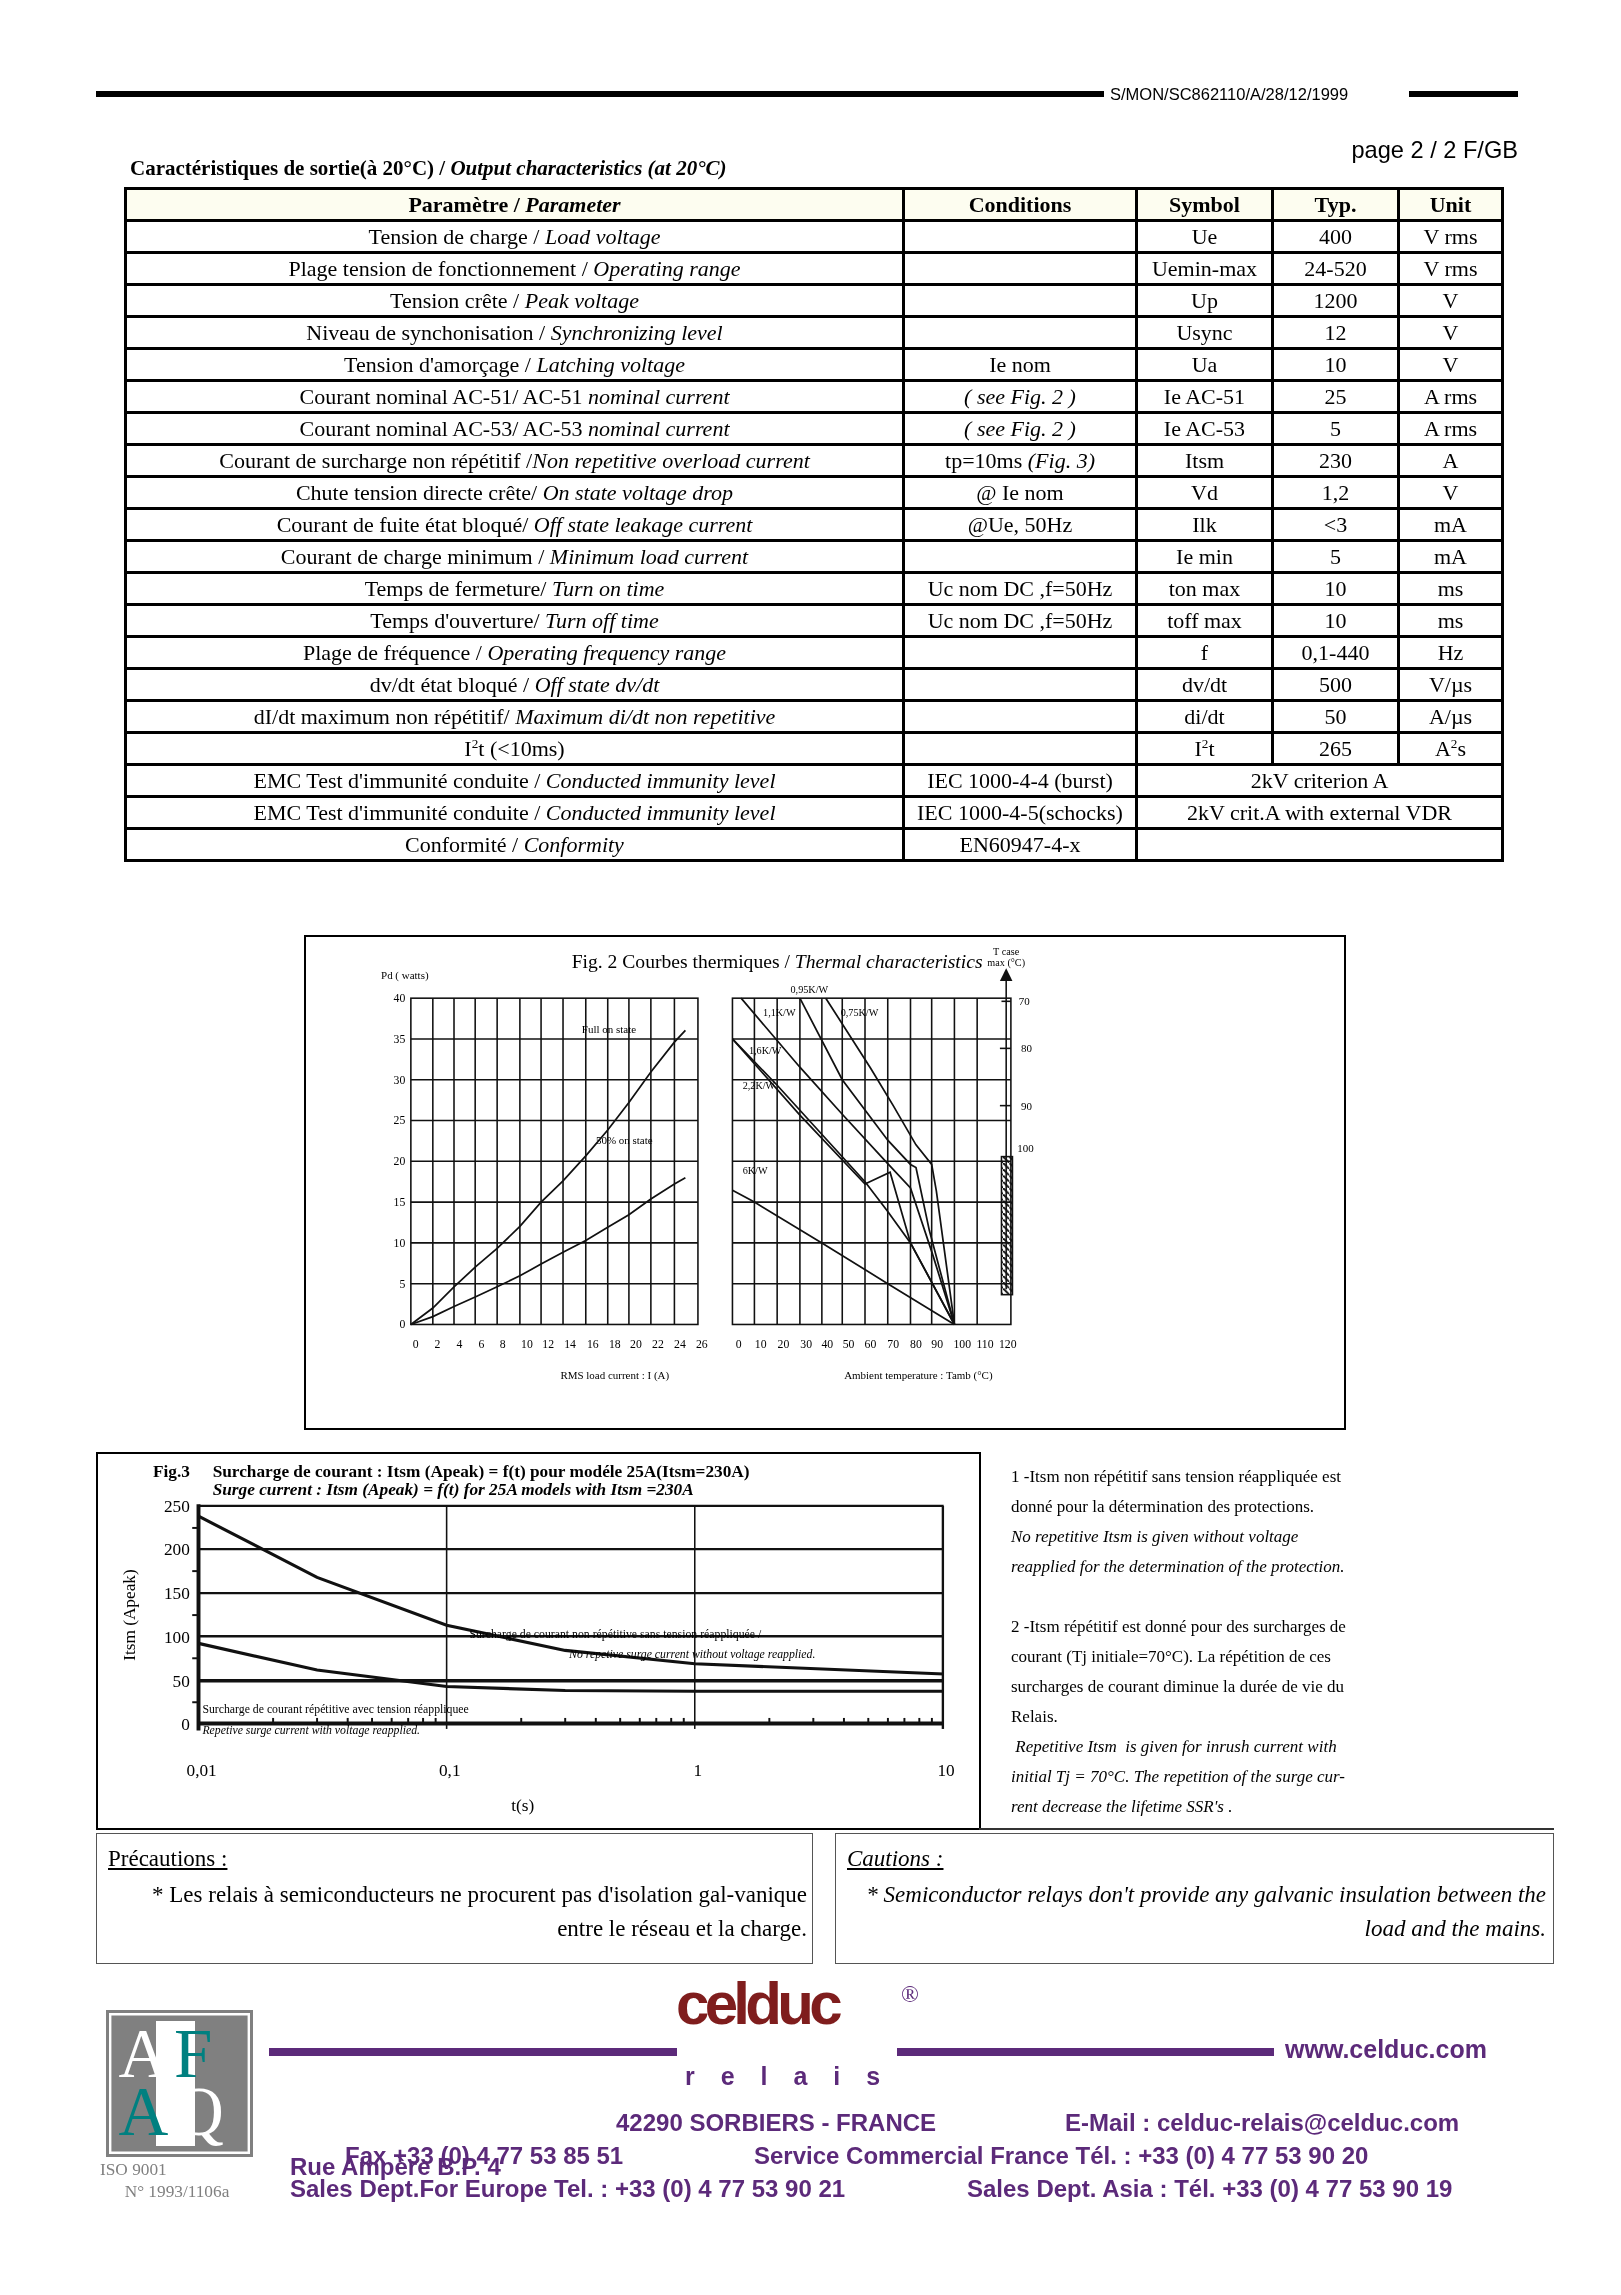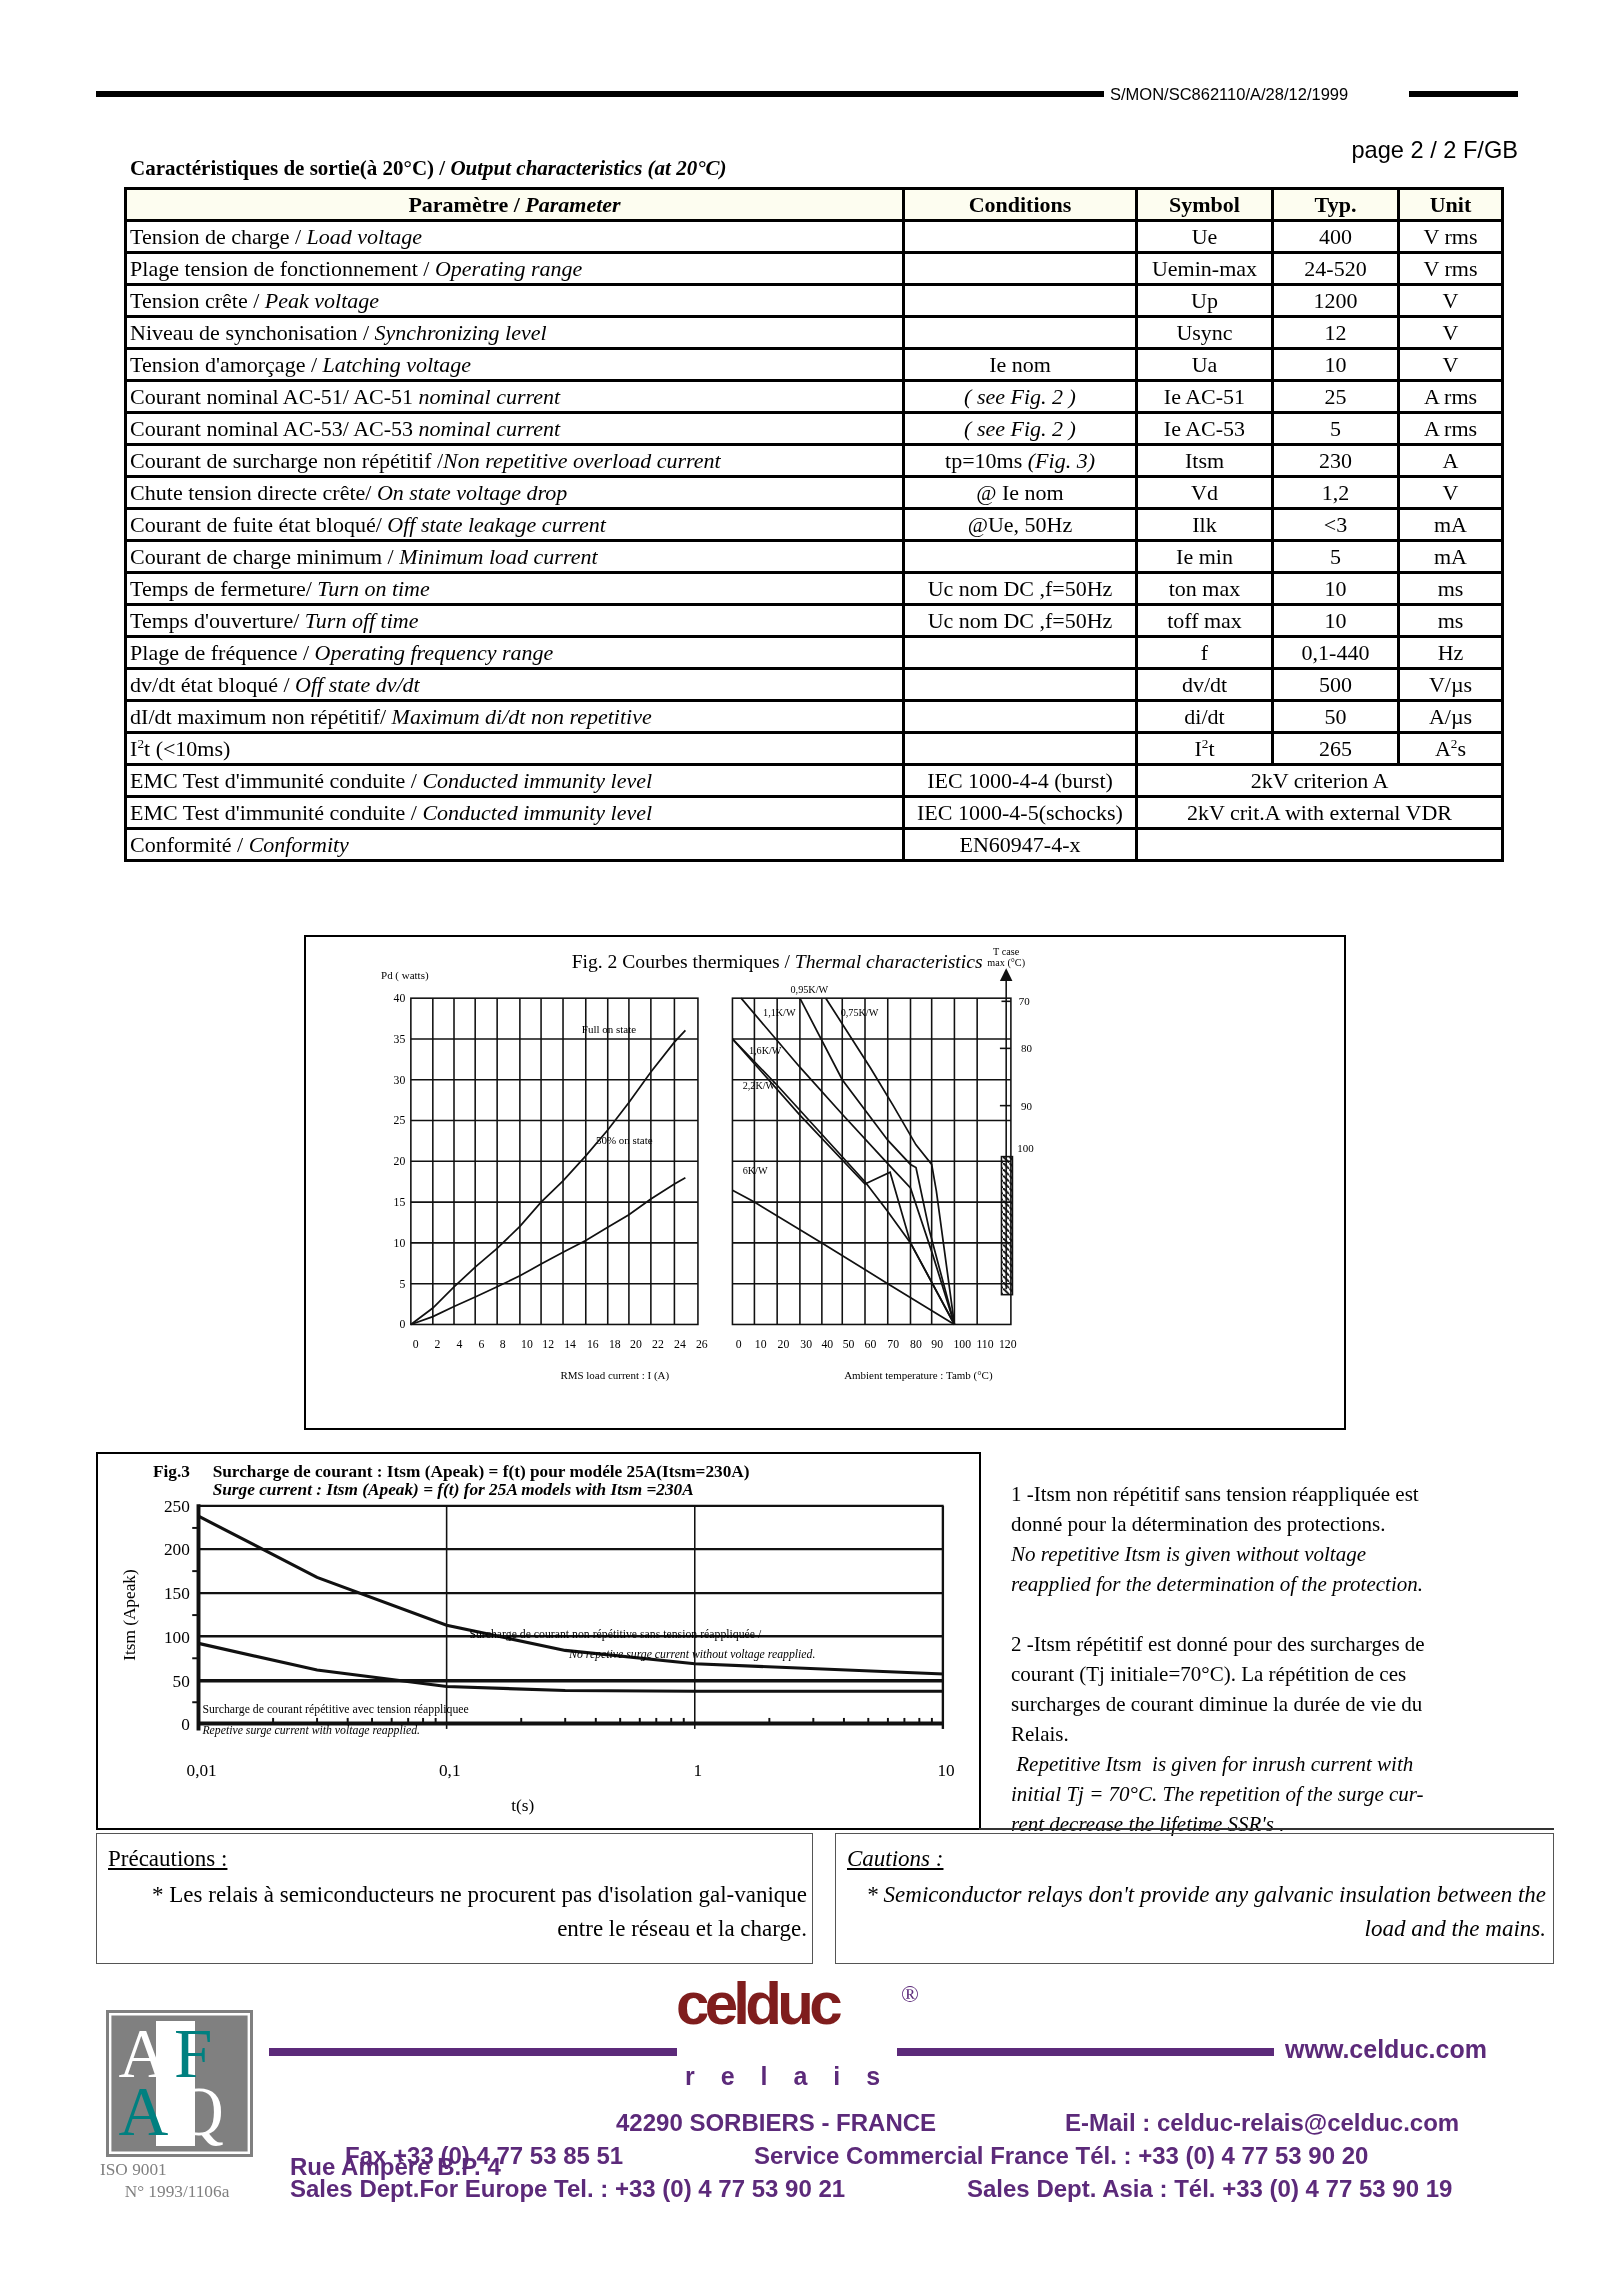--- a/index.html
+++ b/index.html
@@ -7,25 +7,25 @@
   .abs { position:absolute; }
   .hbar { background:#000; height:6.3px; }
   .docref { font-family:"Liberation Sans", sans-serif; font-size:16.5px; white-space:nowrap; }
   .pagelbl { font-family:"Liberation Sans", sans-serif; font-size:23.6px; white-space:nowrap; }
   .sectitle { font-size:21px; font-weight:bold; white-space:nowrap; }
   .sectitle i { font-weight:bold; }
   table.spec { position:absolute; left:124px; top:187px; width:1377px; border-collapse:collapse; table-layout:fixed; font-size:22px; }
   table.spec td, table.spec th { border:3.1px solid #000; height:29px; padding:0 3.1px; white-space:nowrap; overflow:hidden; }
   table.spec th { background:#fdfdf0; font-weight:bold; text-align:center; }
   table.spec td.c { text-align:center; }
-  table.spec td.p { text-align:left; }
+  table.spec td.p { text-align:center; }
   .it { font-style:italic; }
   sup { font-size:60%; line-height:0; }
   .figbox { border:2.4px solid #000; background:#fff; }
-  .note { font-size:21px; line-height:30px; white-space:nowrap;margin-top:17px; }
+  .note { font-size:17px; line-height:30px; white-space:nowrap; }
   .pbox { border:1.6px solid #555;text-align:right; }
   .ptitle { font-size:23px; text-decoration:underline; white-space:nowrap; }
   .ptext { font-size:23px; line-height:34px; }
   .foot { font-family:"Liberation Sans", sans-serif; font-weight:bold; font-size:24px; color:#5c2a7a; white-space:nowrap; }
   svg text { font-family:"Liberation Serif", serif; }
 </style>
 </head>
 <body>
 
 <div class="abs hbar" style="left:96px; top:91px; width:1008px;"></div>

